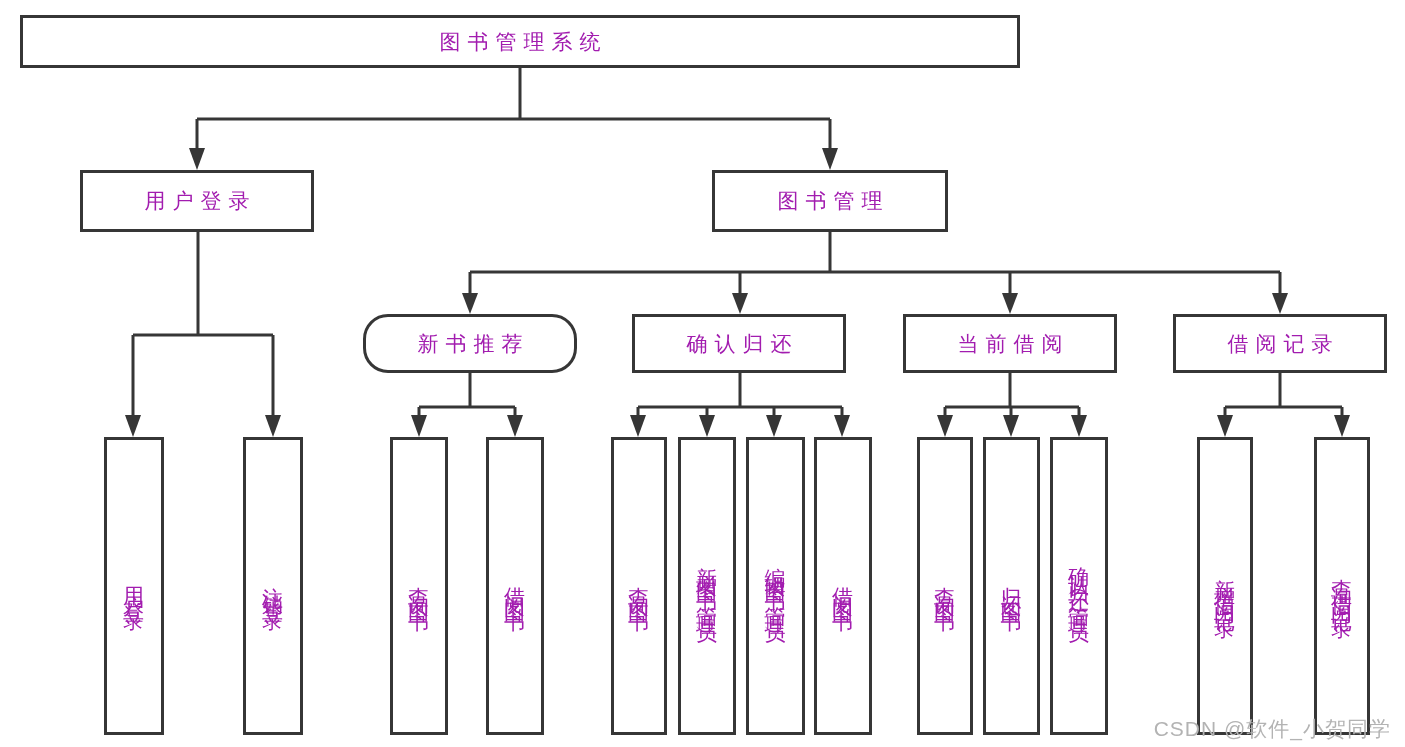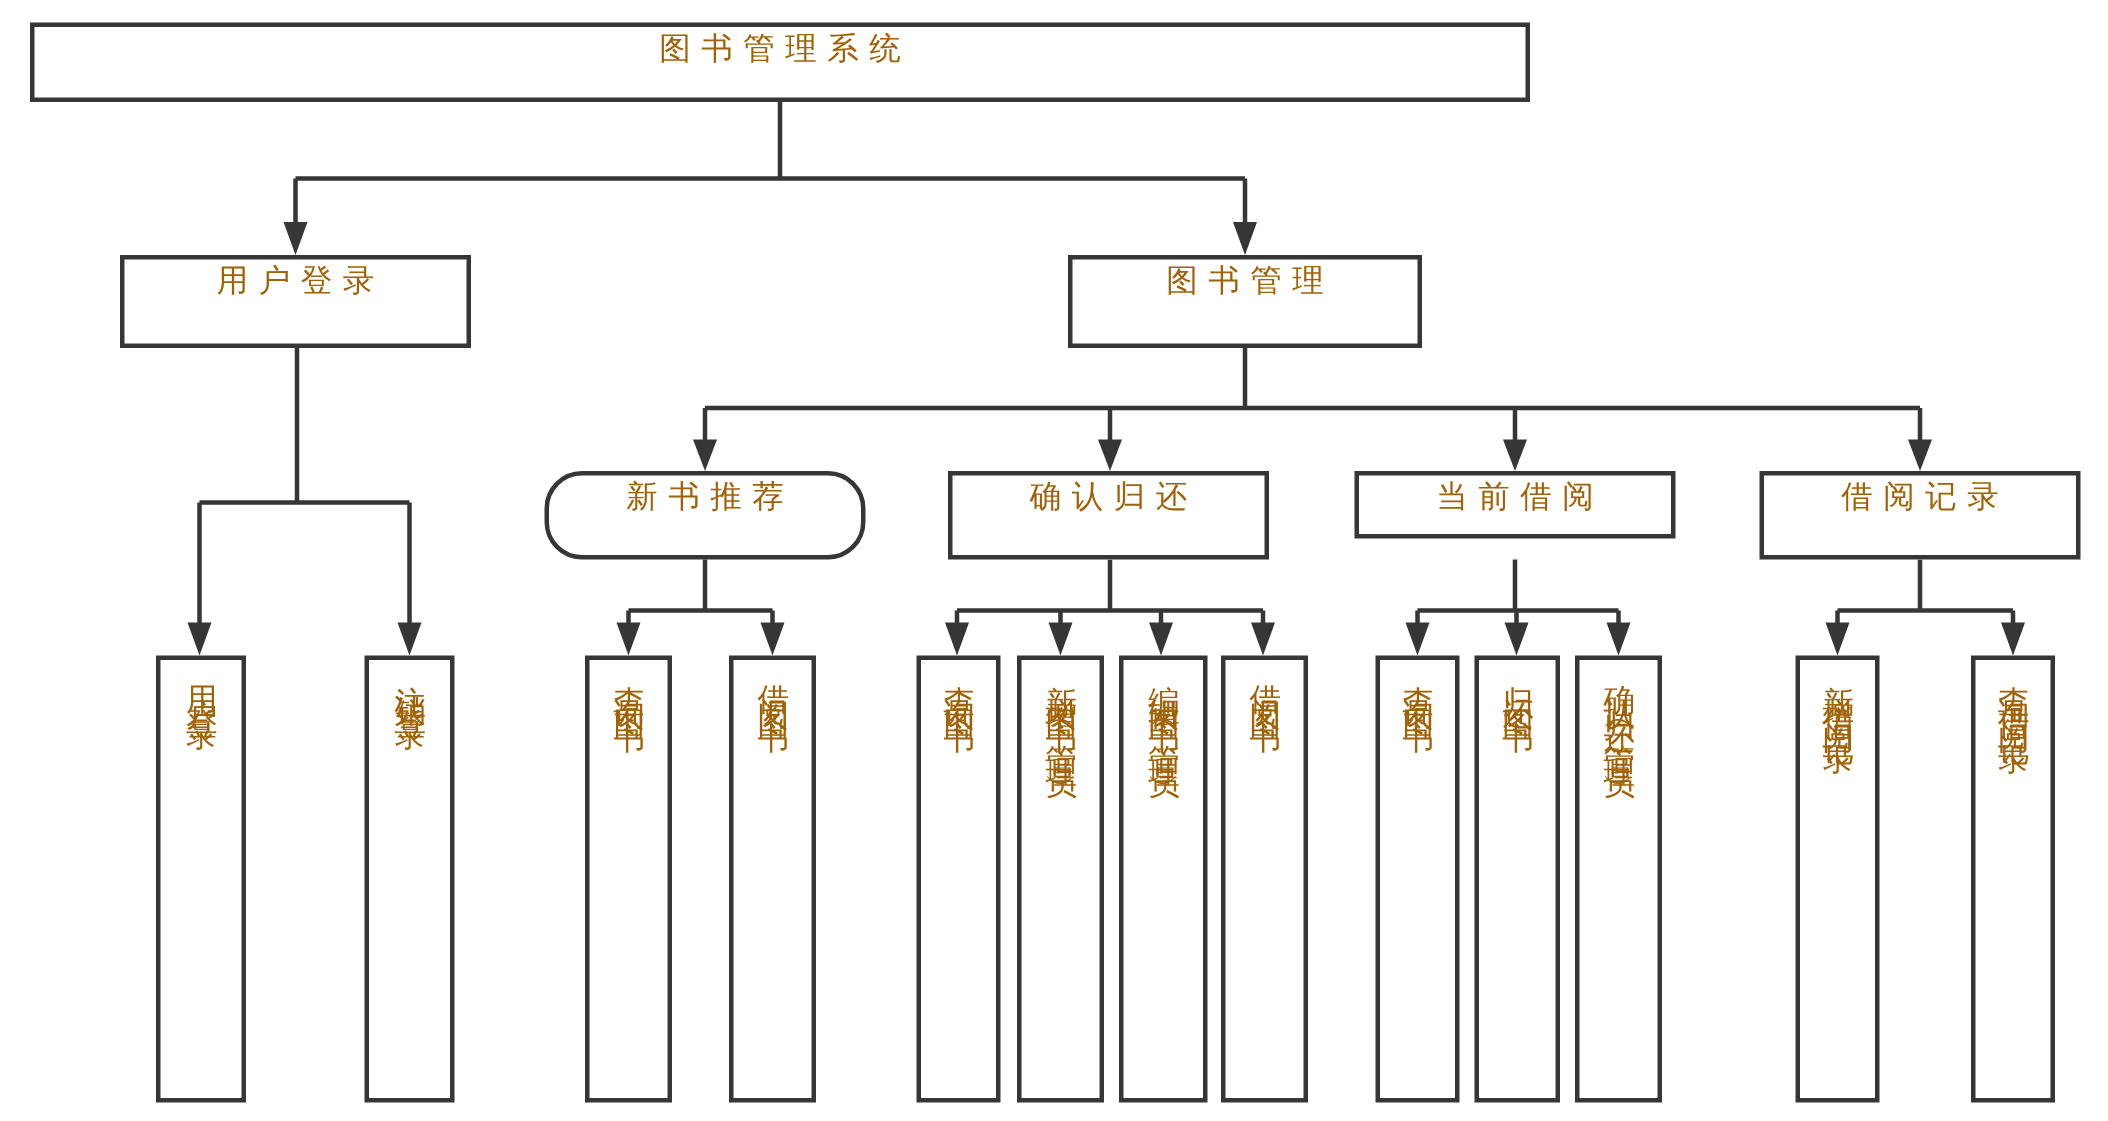--- a/index.html
+++ b/index.html
@@ -18,23 +18,23 @@
   svg.connectors {
     position: absolute;
     left: 0; top: 0;
     width: 1405px; height: 747px;
   }
   .node {
     position: absolute;
     box-sizing: border-box;
     background: #ffffff;
     border: 3px solid #363636;
-    color: #a16207;
+    color: #a21caf;
     display: flex;
-    align-items: flex-start;
+    align-items: center;
     justify-content: center;
     text-align: center;
   }
   .h-node {
     font-size: 21px;
     letter-spacing: 7px;
     text-indent: 7px; 
     white-space: nowrap;
   }
   .v-node {
@@ -119,21 +119,21 @@
   <div class="node h-node" style="left:712px; top:170px; width:236px; height:62px;">
     <span>图书管理</span>
   </div>
 
   <div class="node h-node" style="left:363px; top:314px; width:214px; height:59px;border-radius:25px;">
     <span>新书推荐</span>
   </div>
   <div class="node h-node" style="left:632px; top:314px; width:214px; height:59px;">
     <span>确认归还</span>
   </div>
-  <div class="node h-node" style="left:903px; top:314px; width:214px; height:45px;">
+  <div class="node h-node" style="left:903px; top:314px; width:214px; height:59px;">
     <span>当前借阅</span>
   </div>
   <div class="node h-node" style="left:1173px; top:314px; width:214px; height:59px;">
     <span>借阅记录</span>
   </div>
 
   <div class="node v-node" style="left:104px; width:60px;">
     <span>用户登录</span>
   </div>
   <div class="node v-node" style="left:243px; width:60px;">
@@ -170,14 +170,15 @@
     <span>确认归还（管理员）</span>
   </div>
 
   <div class="node v-node" style="left:1197px; width:56px;">
     <span>新增借阅记录</span>
   </div>
   <div class="node v-node" style="left:1314px; width:56px;">
     <span>查询借阅记录</span>
   </div>
 
+  <div class="watermark">CSDN @软件_小贺同学</div>
 
 </div>
 
 </body></html>

